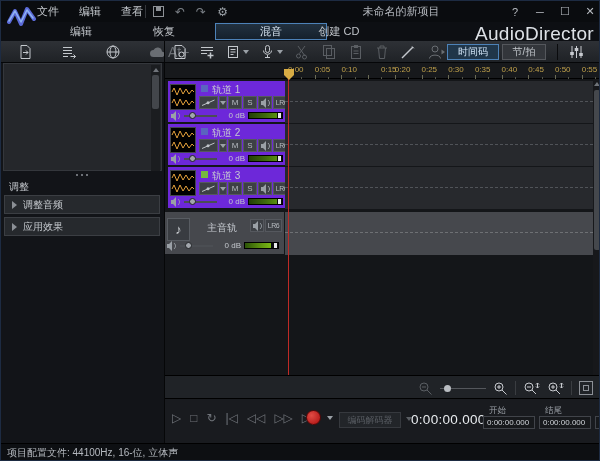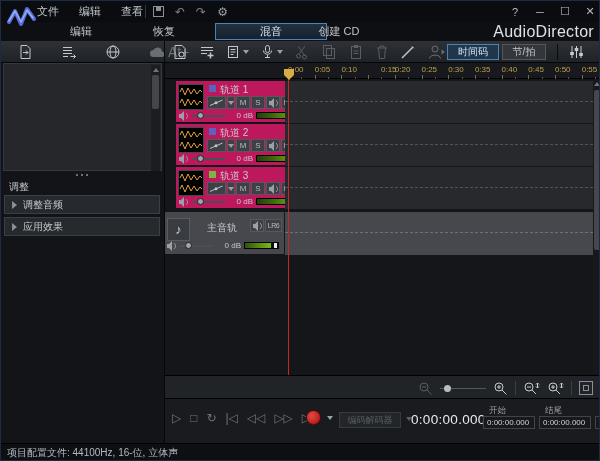--- a/index.html
+++ b/index.html
@@ -23,21 +23,21 @@
   .win-ctrls span{font-size:11px;color:#b8bcc2;width:12px;text-align:center;cursor:default;}
 
   
   .tabbar{position:absolute;left:0;top:21px;width:600px;height:19px;background:#0d0f13;}
   #tabs span{position:absolute;top:2px;height:15px;line-height:15px;font-size:11px;color:#c0c4c9;text-align:center;cursor:default;}
   #tabs span:nth-child(1){left:52px;width:56px;}
   #tabs span:nth-child(2){left:135px;width:56px;}
   #tabs span:nth-child(3){left:214px;width:112px;}
   #tabs span:nth-child(4){left:306px;width:64px;}
   #tabs span.active{top:1px;height:17px;line-height:15px;border:1px solid #4d82b8;background:linear-gradient(#22313f,#15212d);color:#d9e6f2;}
-  #brand{position:absolute;right:7px;top:1px;font-size:16px;color:#dde1e6;letter-spacing:.3px;}
+  #brand{position:absolute;right:7px;top:1px;font-size:19px;color:#dde1e6;letter-spacing:.3px;}
 
   
   .toolbar{position:absolute;left:0;top:40px;width:600px;height:22px;background:linear-gradient(#2e3136,#1f2226);border-bottom:1px solid #050608;}
   .lp-icons{position:absolute;left:16px;top:3px;display:flex;gap:28px;align-items:center;height:16px;}
   .cloudwrap{display:flex;align-items:center;gap:1px;}
   .cloud-label{font-size:14px;color:#6a6e73;}
   .mt-icons{position:absolute;left:171px;top:3px;display:flex;gap:11px;align-items:center;height:16px;}
   .ticon{display:inline-flex;align-items:center;justify-content:center;}
   .dd{width:0;height:0;border-left:3px solid transparent;border-right:3px solid transparent;border-top:4px solid #9aa0a6;display:inline-block;margin-left:2px;}
   .dd.dim{border-top-color:#5a5e63;}
@@ -65,21 +65,21 @@
   #ruler{position:absolute;left:283px;top:62px;width:317px;height:16px;}
   #ruler .rlab{position:absolute;top:2px;font-size:8px;color:#bfa04b;white-space:nowrap;}
   #ruler .tick{position:absolute;bottom:0;width:1px;height:4px;background:#6a6a55;}
   #ruler .tick.mid{height:2px;background:#55564a;}
   .ph-flag{position:absolute;left:283px;top:68px;width:10px;height:11px;background:#d8ac44;clip-path:polygon(0 0,100% 0,100% 55%,50% 100%,0 55%);z-index:8;}
   .playhead{position:absolute;left:287px;top:78px;width:1px;height:296px;background:#bf2a26;z-index:6;}
 
   .tracks-area{position:absolute;left:163px;top:78px;width:437px;height:296px;background:#141619;}
 
   
-  .trackhead{position:absolute;left:12px;width:120px;height:42px;background:#be185d;border-bottom:1px solid #131518;}
+  .trackhead{position:absolute;left:4px;width:120px;height:42px;background:#6d28d9;border-bottom:1px solid #131518;}
   .thumb{position:absolute;left:2px;top:3px;width:26px;height:26px;background:#000;border:1px solid #44474c;}
   .chip{position:absolute;left:33px;top:4px;width:7px;height:7px;}
   .tname{position:absolute;left:44px;top:2px;font-size:10px;color:#c6cad0;white-space:nowrap;}
   .btnrow{position:absolute;left:31px;top:15px;height:13px;display:flex;gap:1px;align-items:center;}
   .tbtn{background:#3d4045;border:1px solid #55585e;color:#b6bac0;height:13px;line-height:11px;font-size:8px;text-align:center;cursor:default;}
   .bM{width:14px;} .bS{width:14px;} .bCh{width:17px;font-size:7px;letter-spacing:-.5px;}
   .bEnv{width:19px;display:inline-flex;align-items:center;justify-content:center;}
   .bDd{width:8px;display:inline-flex;align-items:center;justify-content:center;background:#3d4045;border:1px solid #55585e;height:13px;}
   .bSpk{width:14px;display:inline-flex;align-items:center;justify-content:center;}
   .volrow{position:absolute;left:2px;top:28px;height:13px;display:flex;align-items:center;gap:3px;}
@@ -150,20 +150,21 @@
         <span>编辑</span>
         <span>查看</span>
       </div>
     <div class="tb-sep"></div>
     <div class="tb-icons">
       <span class="save-ic"></span>
       <span class="glyph">↶</span>
       <span class="glyph">↷</span>
       <span class="glyph gear">⚙</span>
     </div>
+    <div id="win-title">未命名的新项目</div>
     <div class="win-ctrls">
       <span>?</span>
       <span>─</span>
       <span>☐</span>
       <span>✕</span>
     </div>
   </div>
 
   <div class="tabbar">
     <div id="tabs">

